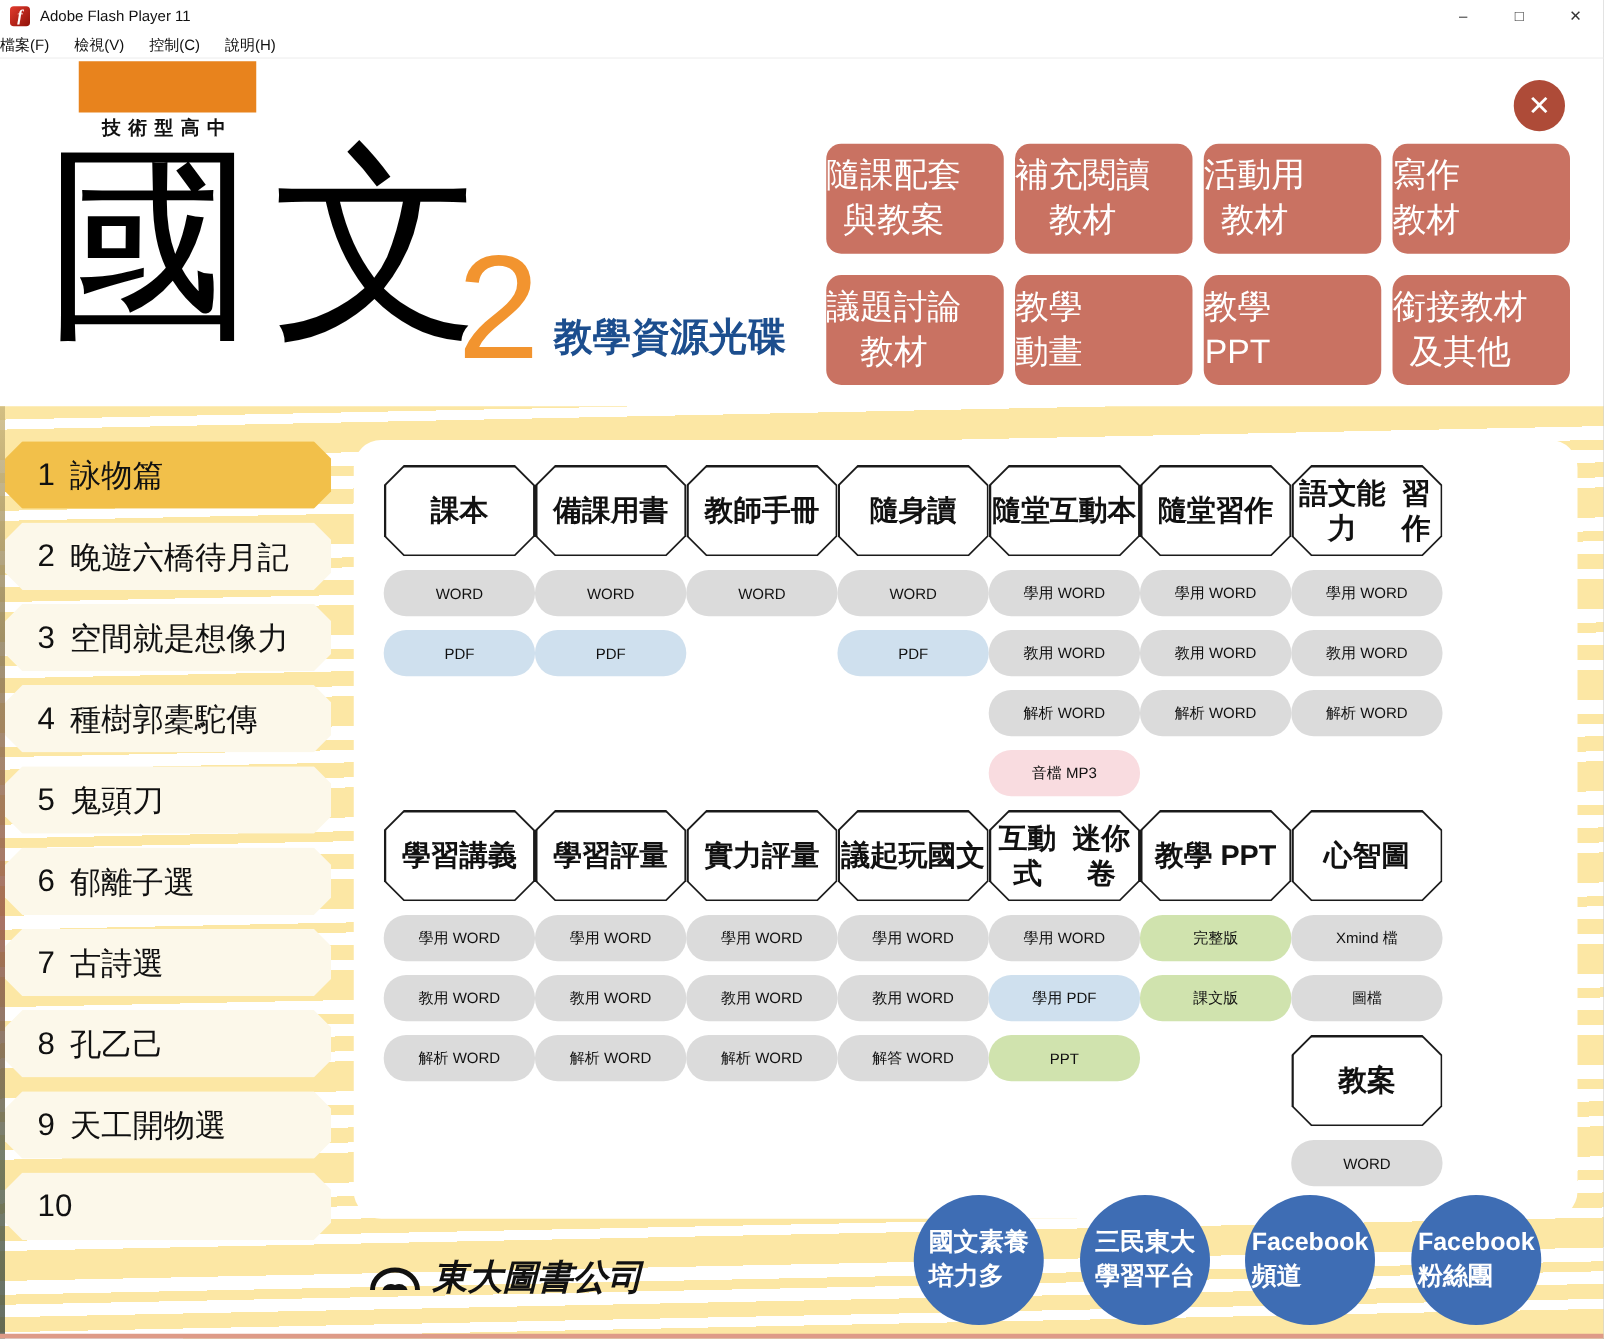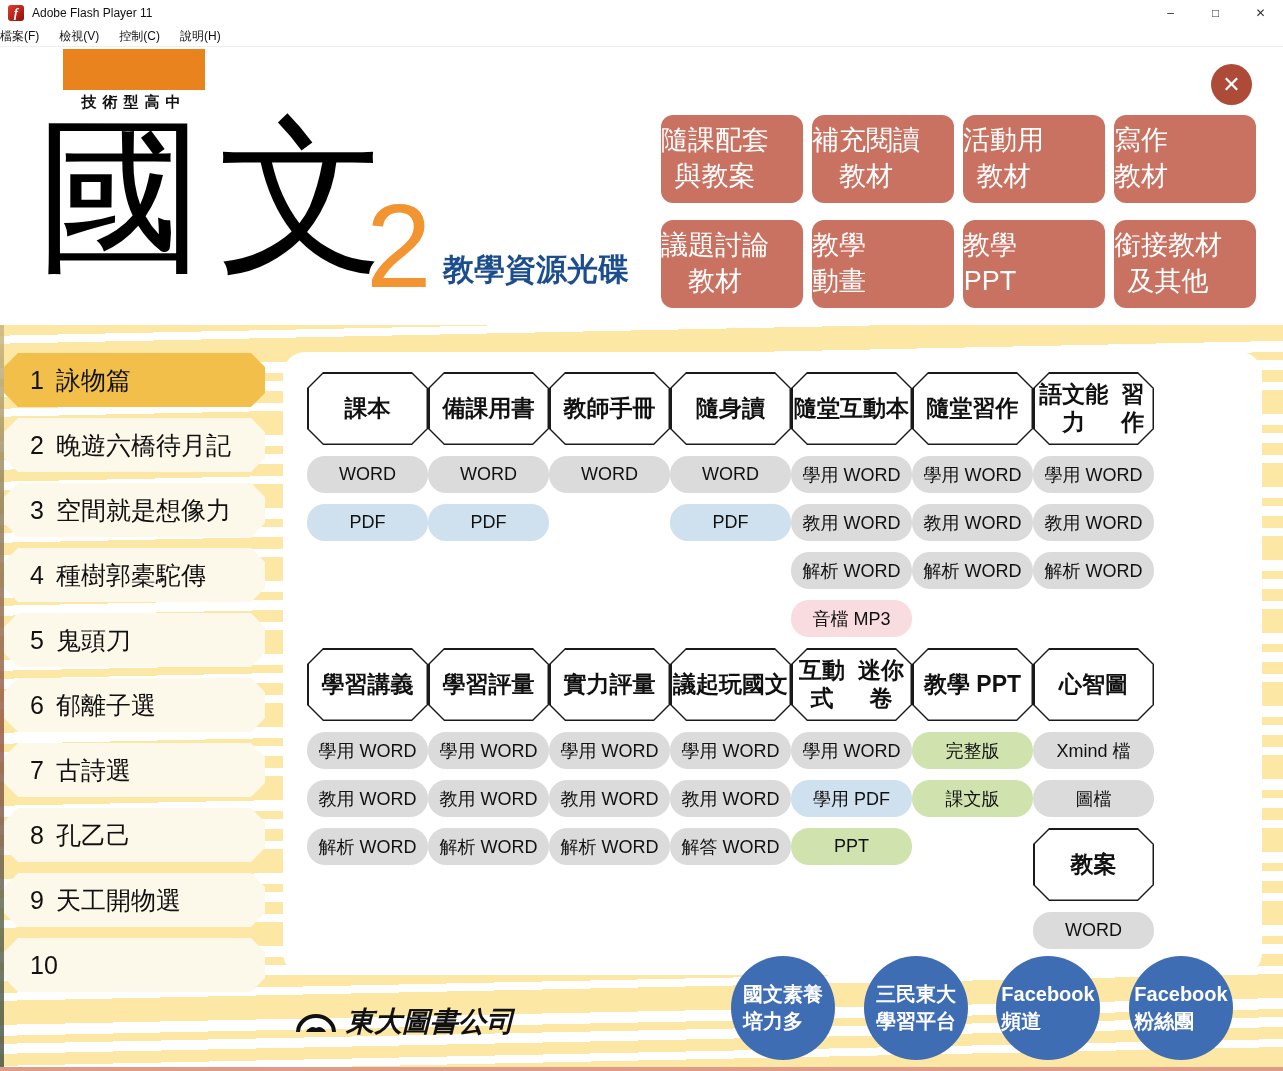--- a/index.html
+++ b/index.html
@@ -48,21 +48,21 @@
   
   .panel{position:absolute;left:283px;top:27px;width:979px;height:623px;background:#fff;border-radius:22px;}
   .grid7{position:absolute;left:24px;display:grid;grid-template-columns:repeat(7,121px);column-gap:0;align-items:start;}
   .g1{top:20px;} .g2{top:296px;}
   .col{display:flex;flex-direction:column;gap:11px;}
   .octagon{position:relative;height:73px;background:#1a1a1a;flex:none;cursor:pointer;
     clip-path:polygon(16px 0,calc(100% - 16px) 0,100% 16px,100% calc(100% - 16px),calc(100% - 16px) 100%,16px 100%,0 calc(100% - 16px),0 16px);}
   .oct-inner{position:absolute;inset:1.5px;background:#fff;display:flex;align-items:center;justify-content:center;text-align:center;
     font-size:23px;font-weight:700;line-height:1.2;
     clip-path:polygon(15px 0,calc(100% - 15px) 0,100% 15px,100% calc(100% - 15px),calc(100% - 15px) 100%,15px 100%,0 calc(100% - 15px),0 15px);}
-  .pill{height:37px;border-radius:18px;display:flex;align-items:center;justify-content:center;font-size:18px;cursor:pointer;flex:none;}
+  .pill{height:37px;border-radius:18px;display:flex;align-items:center;justify-content:center;font-size:12px;cursor:pointer;flex:none;}
   .pill.word{background:#DBDBDB;}
   .pill.pdf{background:#CFE0EE;}
   .pill.mp3{background:#F9DCE0;}
   .pill.green{background:#D0E3AE;}
   
   .publisher{position:absolute;left:296px;top:678px;display:flex;align-items:center;gap:10px;cursor:default;}
   .publisher svg{flex:none;}
   .publisher-name{font-family:"Liberation Serif","DejaVu Serif",serif;font-weight:700;font-style:italic;font-size:28px;}
   .circle-link{position:absolute;top:631px;width:104px;height:104px;border-radius:50%;background:#3E6DB4;color:#fff;
     display:flex;flex-direction:column;align-items:center;justify-content:center;font-size:20px;font-weight:700;line-height:1.35;cursor:pointer;}

